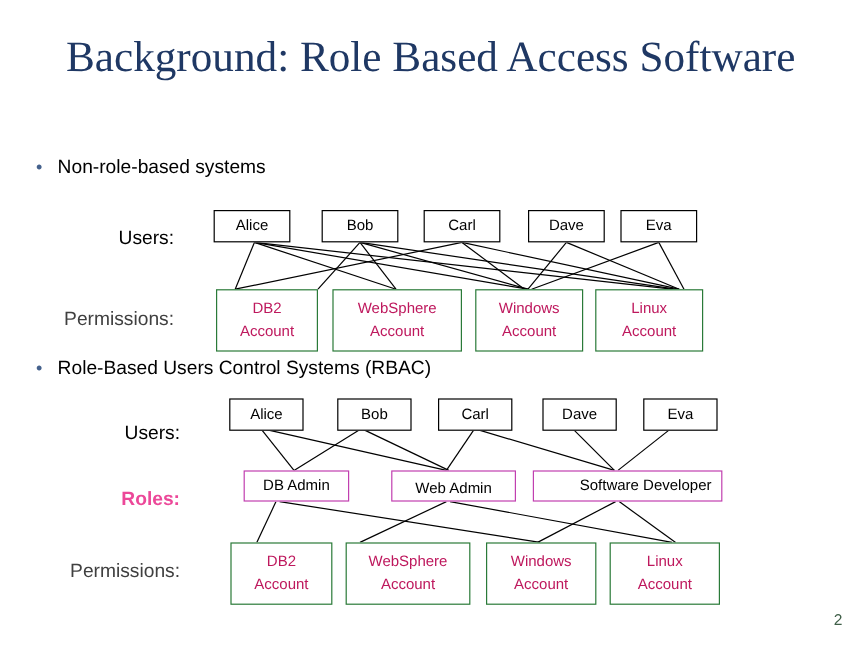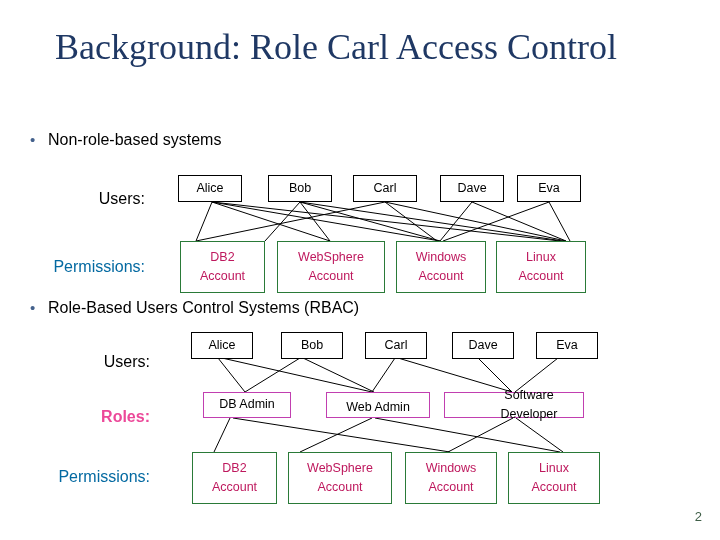--- a/index.html
+++ b/index.html
@@ -56,21 +56,21 @@
   
   .diagram { position: absolute; }
   .row-label {
     position: absolute;
     font-size: 16px;
     white-space: nowrap;
     text-align: right;
   }
   .label-users { color: #000000; }
   .label-roles { color: #ec4899; font-weight: bold; }
-  .label-perms { color: #0369a1; }
+  .label-perms { color: #404040; }
 
   .node {
     position: absolute;
     box-sizing: border-box;
     display: flex;
     flex-direction: column;
     align-items: center;
     justify-content: center;
     font-size: 12.5px;
     background: #ffffff;
@@ -121,21 +121,21 @@
     top: 509px;
     font-size: 13px;
     color: #3F5F48;
   }
 </style>
 </head>
 <body>
 
 <div id="slide">
 
-  <div class="slide-title">Background: Role Carl Access Control</div>
+  <div class="slide-title">Background: Role Based Access Software</div>
 
   <div class="bullet-row" id="bullet-1">
     <span class="bullet-dot">•</span>
     <span class="bullet-text">Non-role-based systems</span>
   </div>
 
   <div class="diagram" id="diagram-1">
 
     <div class="row-label label-users" style="left:55px; top:190px; width:90px;">Users:</div>
     <div class="row-label label-perms" style="left:35px; top:258px; width:110px;">Permissions:</div>
@@ -242,21 +242,21 @@
     <div class="node user" style="left:536px; top:332px; width:62px;">
       <span class="ln">Eva</span>
     </div>
 
     <div class="node role" style="left:203px; top:392px; width:88px;">
       <span class="ln">DB Admin</span>
     </div>
     <div class="node role" style="left:326px; top:392px; width:104px;justify-content:flex-end;">
       <span class="ln">Web Admin</span>
     </div>
-    <div class="node role" style="left:444px; top:392px; width:140px;padding-left:30px;">
+    <div class="node role" style="left:444px; top:392px; width:158px;padding-left:30px;">
       <span class="ln">Software Developer</span>
     </div>
 
     <div class="node perm" style="left:192px; top:452px; width:85px;">
       <span class="ln">DB2</span>
       <span class="ln">Account</span>
     </div>
     <div class="node perm" style="left:288px; top:452px; width:104px;">
       <span class="ln">WebSphere</span>
       <span class="ln">Account</span>

